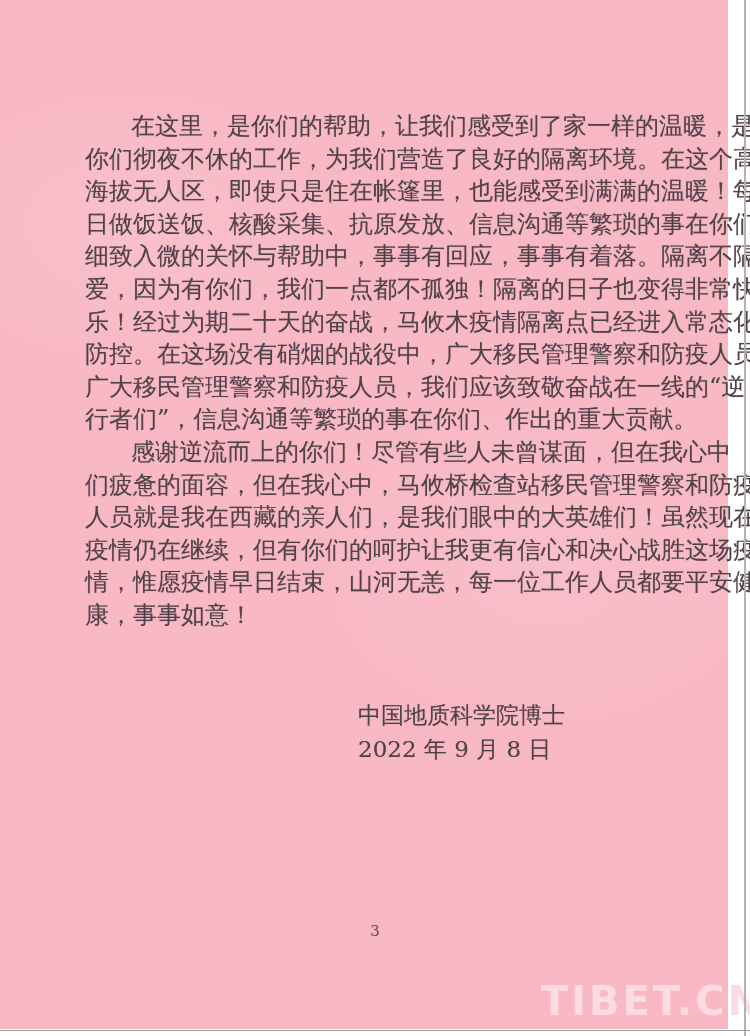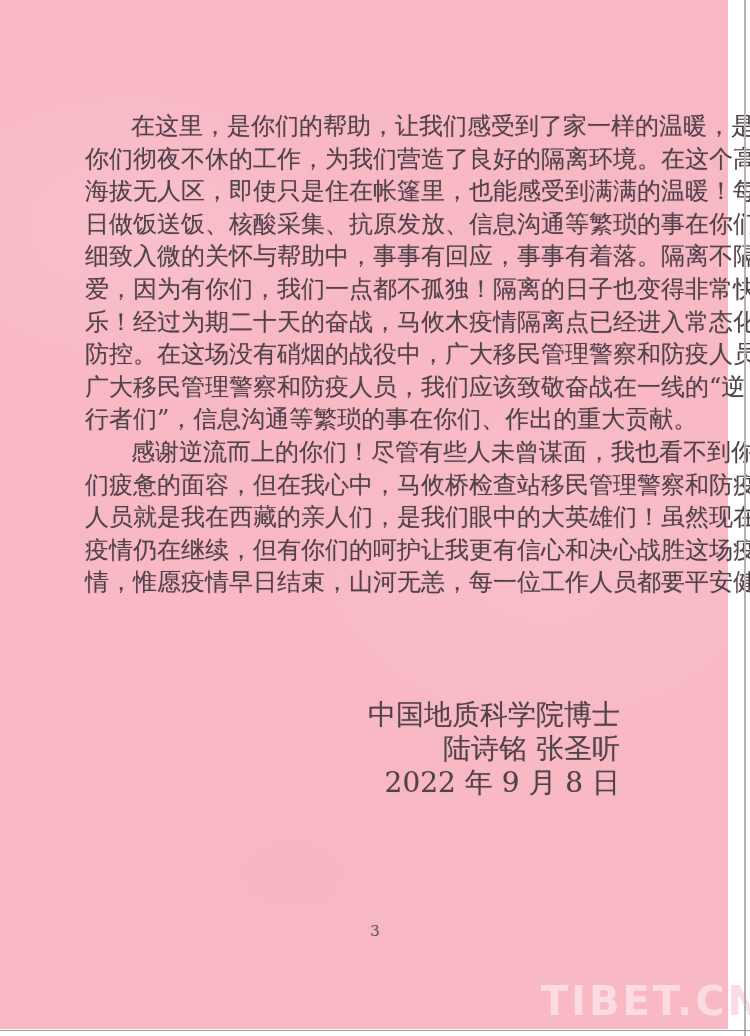--- a/index.html
+++ b/index.html
@@ -64,22 +64,22 @@
   }
   .line.indent {
     text-indent: 46px;
   }
   
   .signature {
     position: absolute;
     left: 358px;
     top: 698px;
     width: 262px;
-    text-align: right;
-    font-size: 28px;
+    text-align: left;
+    font-size: 23px;
     line-height: 34px;
     color: var(--ink-color, #51424a);
     text-shadow: 0 0 1px rgba(81, 66, 74, 0.35);
   }
   
   .page-number {
     position: absolute;
     left: 340px;
     top: 922px;
     width: 70px;
@@ -112,30 +112,30 @@
     <div class="line indent">在这里，是你们的帮助，让我们感受到了家一样的温暖，是</div>
     <div class="line">你们彻夜不休的工作，为我们营造了良好的隔离环境。在这个高</div>
     <div class="line">海拔无人区，即使只是住在帐篷里，也能感受到满满的温暖！每</div>
     <div class="line">日做饭送饭、核酸采集、抗原发放、信息沟通等繁琐的事在你们</div>
     <div class="line">细致入微的关怀与帮助中，事事有回应，事事有着落。隔离不隔</div>
     <div class="line">爱，因为有你们，我们一点都不孤独！隔离的日子也变得非常快</div>
     <div class="line">乐！经过为期二十天的奋战，马攸木疫情隔离点已经进入常态化</div>
     <div class="line">防控。在这场没有硝烟的战役中，广大移民管理警察和防疫人员</div>
     <div class="line">广大移民管理警察和防疫人员，我们应该致敬奋战在一线的“逆</div>
     <div class="line">行者们”，信息沟通等繁琐的事在你们、作出的重大贡献。</div>
-    <div class="line indent">感谢逆流而上的你们！尽管有些人未曾谋面，我也看不到你</div>
+    <div class="line indent">感谢逆流而上的你们！尽管有些人未曾谋面，但在我心中</div>
     <div class="line">们疲惫的面容，但在我心中，马攸桥检查站移民管理警察和防疫</div>
     <div class="line">人员就是我在西藏的亲人们，是我们眼中的大英雄们！虽然现在</div>
     <div class="line">疫情仍在继续，但有你们的呵护让我更有信心和决心战胜这场疫</div>
     <div class="line">情，惟愿疫情早日结束，山河无恙，每一位工作人员都要平安健</div>
+    <div class="line">康，事事如意！</div>
   </div>
 
   <div class="signature">
     <div class="sig-line">中国地质科学院博士</div>
-    <div class="sig-line">陆诗铭 张圣听</div>
     <div class="sig-line">2022 年 9 月 8 日</div>
   </div>
 
   <div class="page-number">3</div>
 
   <div class="watermark">TIBET.CN</div>
 
   <div class="edge-line-vertical"></div>
   <div class="edge-line-horizontal"></div>
 

